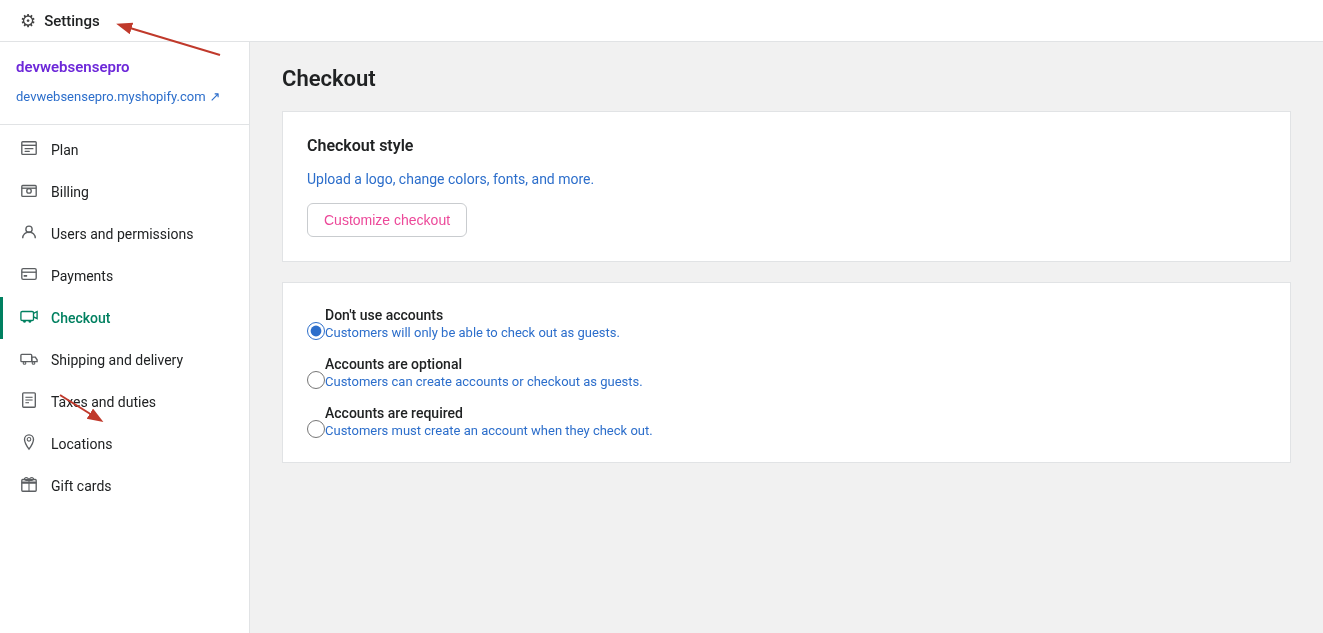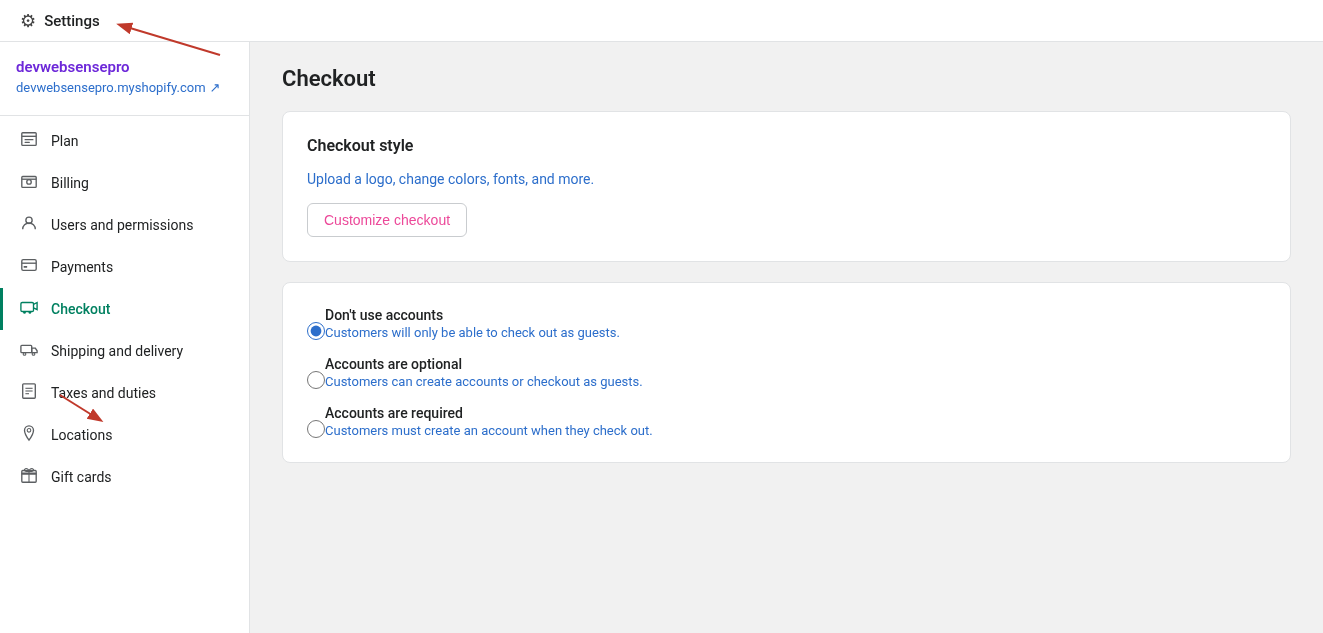--- a/index.html
+++ b/index.html
@@ -51,20 +51,21 @@
       padding: 0 16px 4px 16px;
     }
     .sidebar-store-link {
       color: #2c6ecb;
       font-size: 13px;
       padding: 0 16px 16px 16px;
       display: flex;
       align-items: center;
       gap: 4px;
       text-decoration: none;
+      margin-top: 9px;
     }
     .sidebar-divider {
       border: none;
       border-top: 1px solid #e1e3e5;
       margin: 4px 0;
     }
     .sidebar-item {
       display: flex;
       align-items: center;
       gap: 12px;
@@ -105,21 +106,21 @@
       font-size: 22px;
       font-weight: 600;
       color: #202223;
       margin-bottom: 20px;
     }
 
     
     .card {
       background: #fff;
       border: 1px solid #e1e3e5;
-      border-radius: 8px;
+      border-radius: 0;
       padding: 24px;
       margin-bottom: 20px;
     }
     .card-title {
       font-size: 16px;
       font-weight: 600;
       color: #202223;
       margin-bottom: 16px;
     }
     .card-description {

